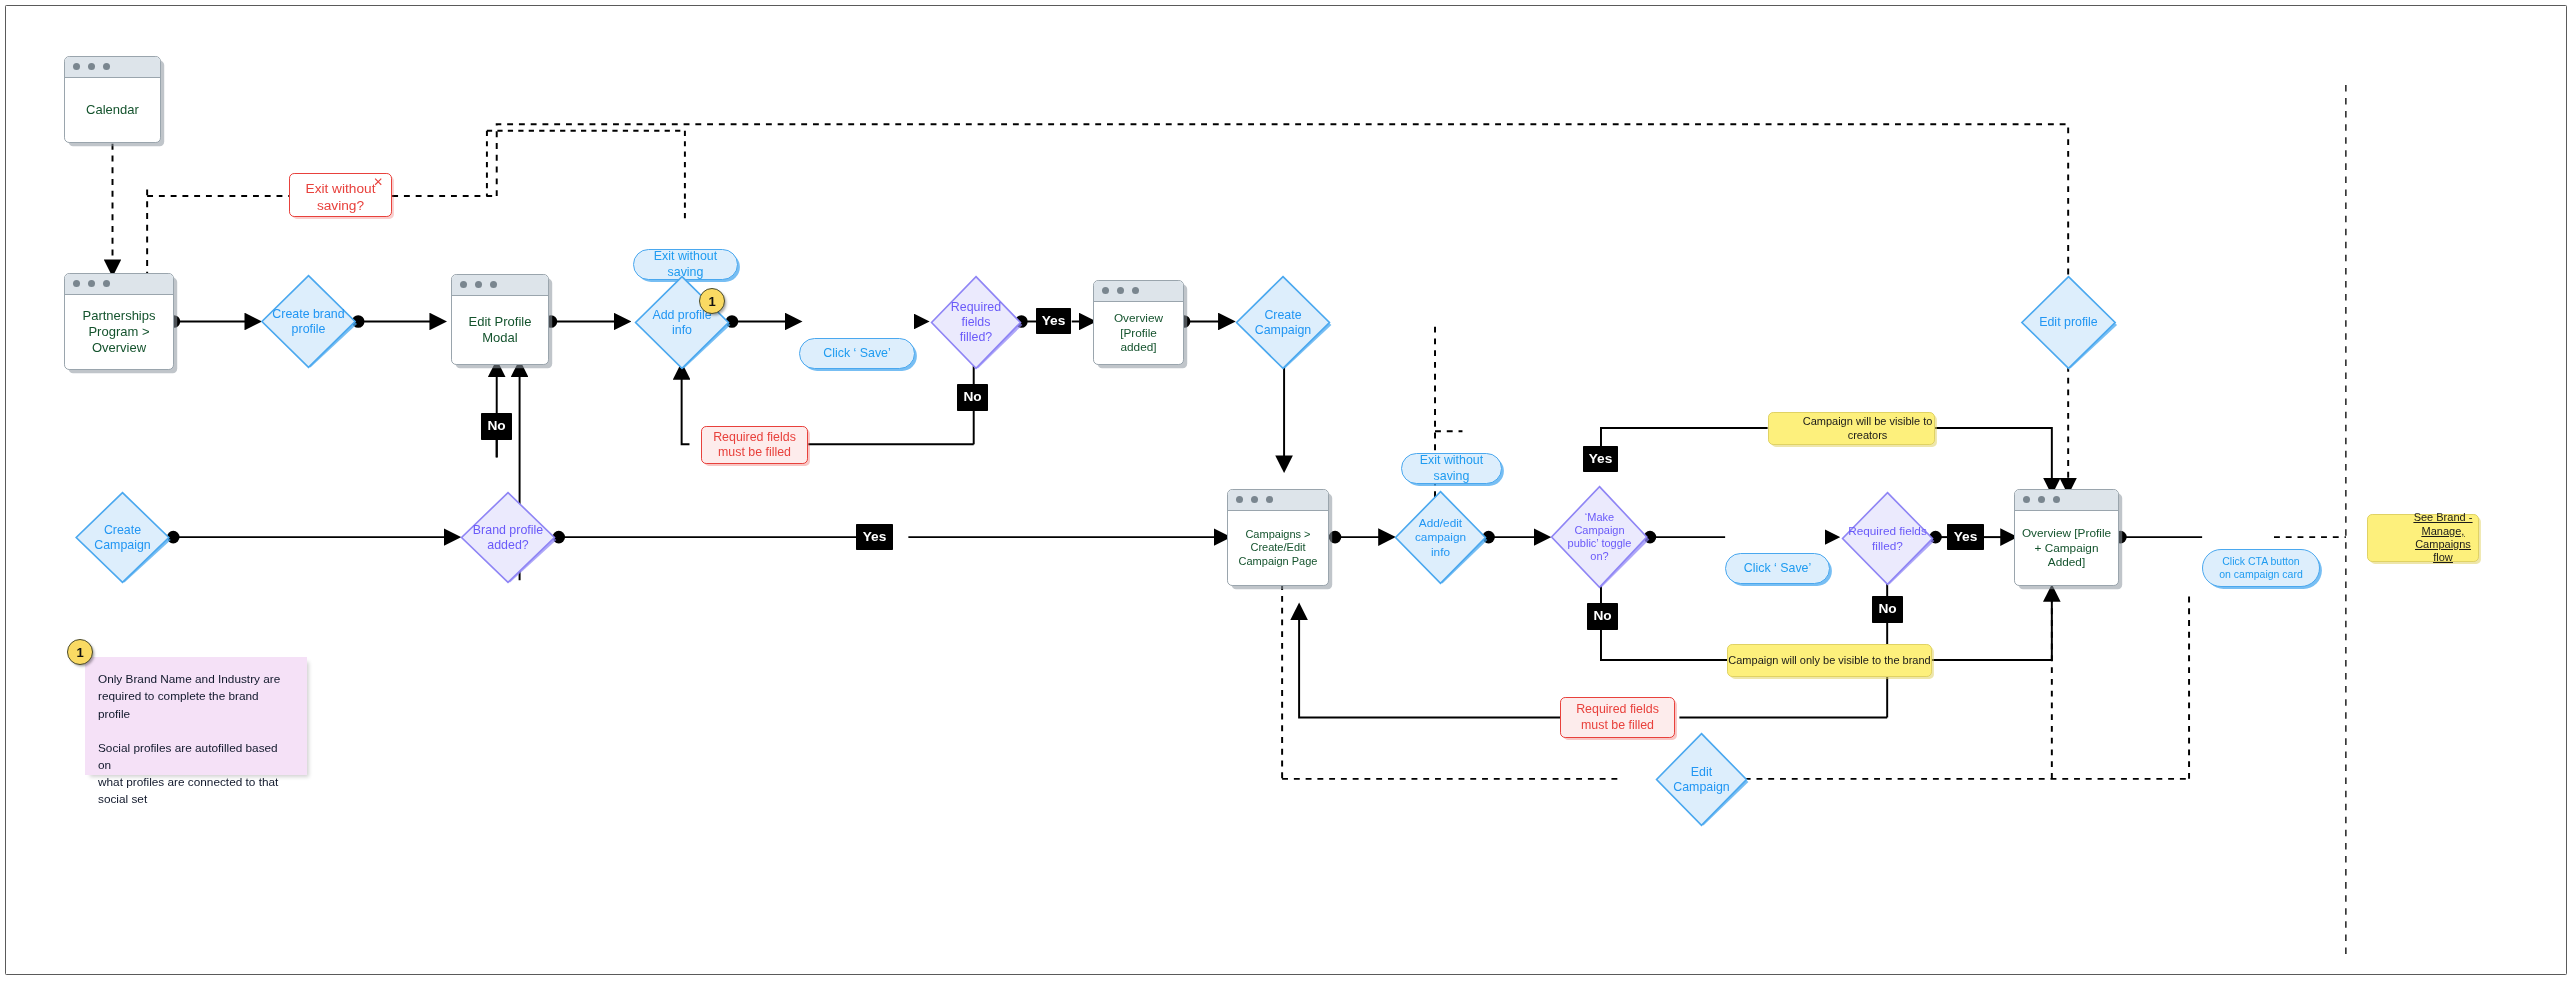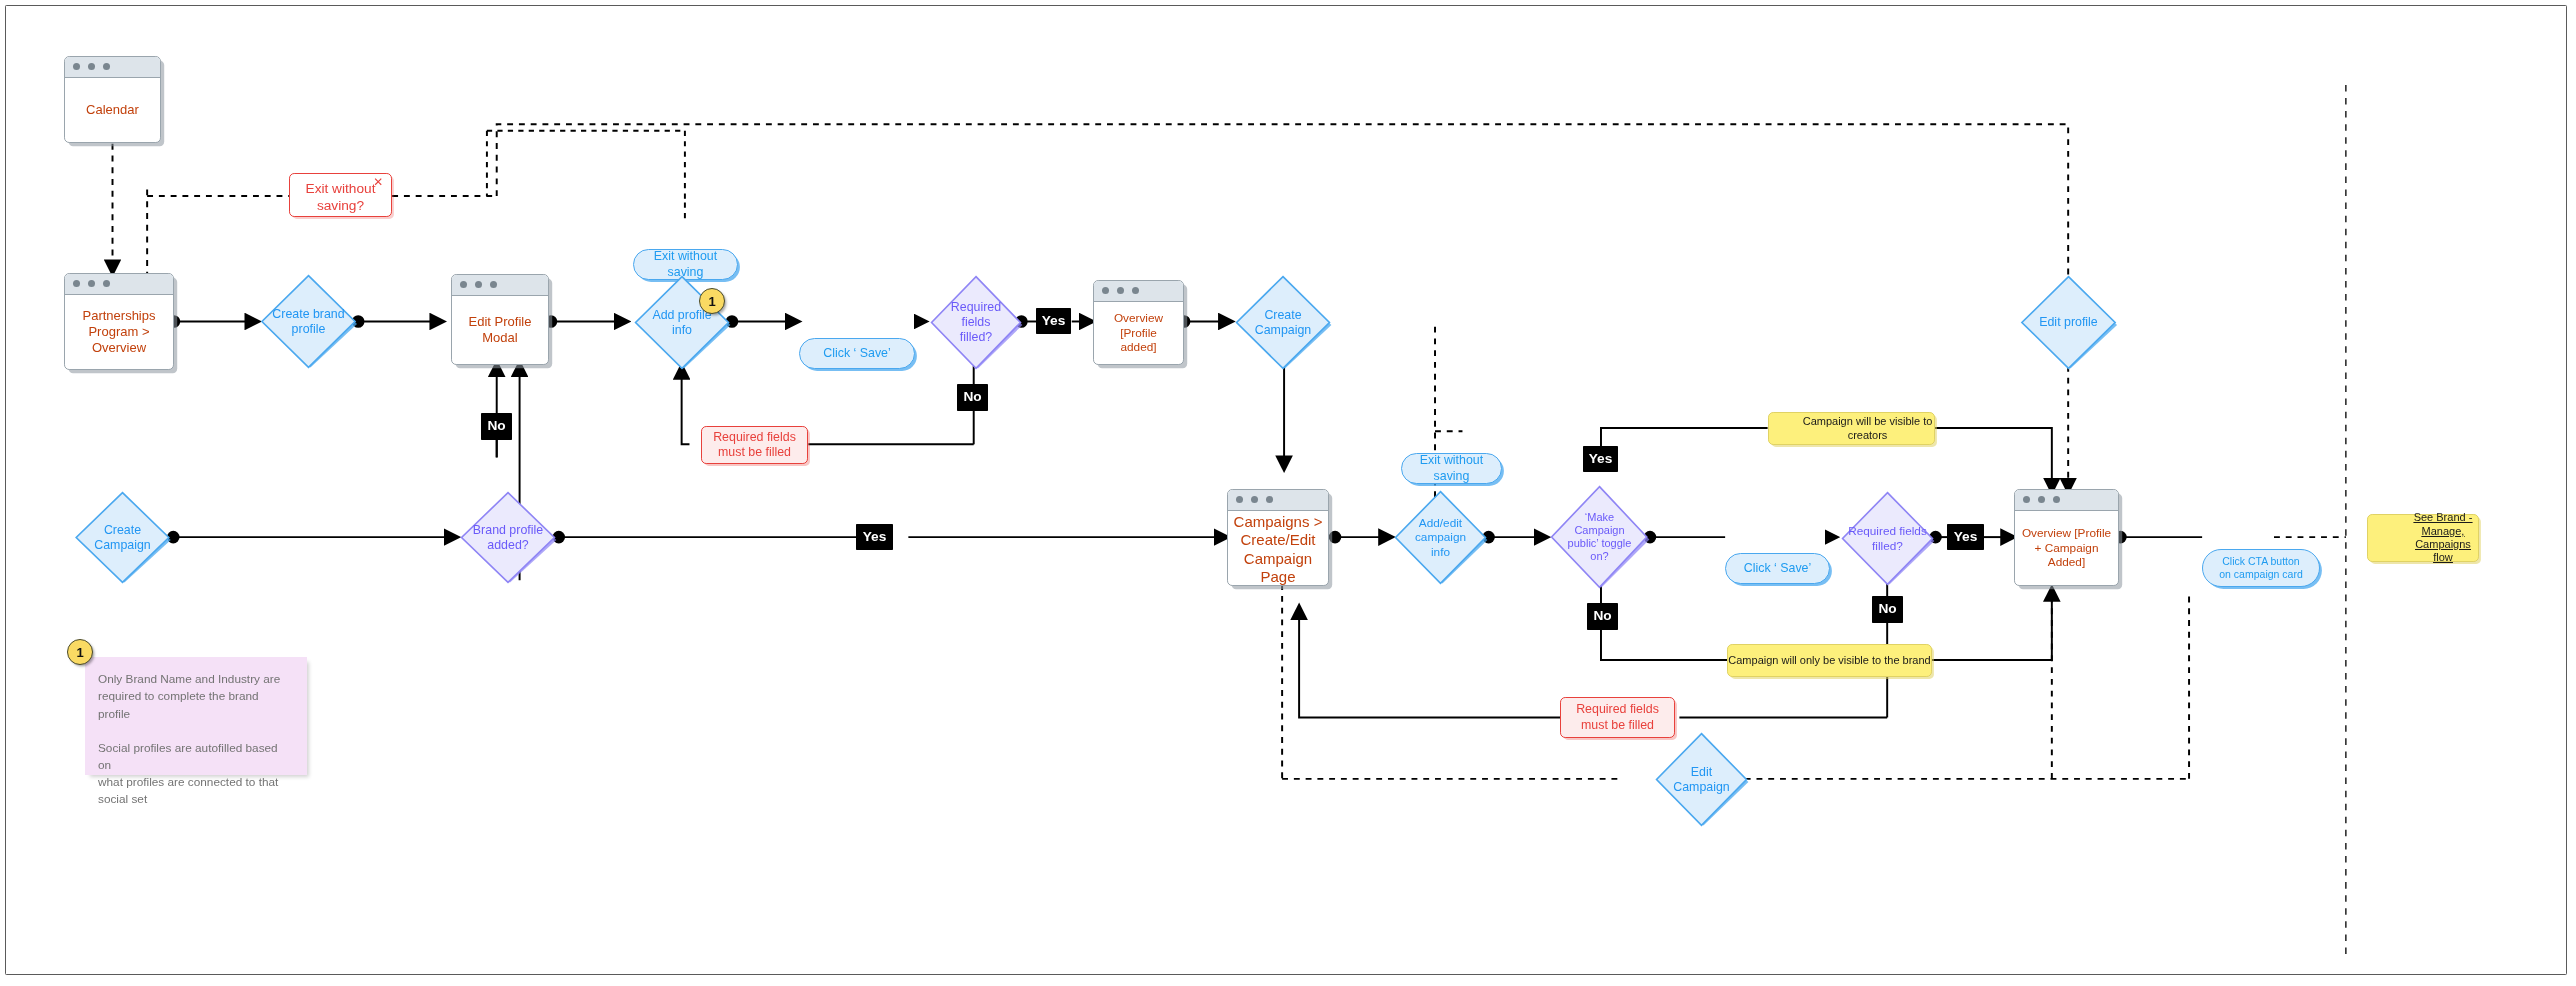--- a/index.html
+++ b/index.html
@@ -60,21 +60,21 @@
   .screen .dot {
     width: 7.2px; height: 7.2px;
     border-radius: 50%;
     background: #7a868f;
   }
   .screen .screen-label {
     flex: 1 1 auto;
     display: flex;
     align-items: center;
     justify-content: center;
-    color: #c2410c;
+    color: #14532d;
     font-size: 13px;
     padding: 2.6px 5.2px;
     white-space: pre-line;
   }
 
   
   .diamond-wrap {
     position: absolute;
   }
   .diamond-shape {
@@ -144,21 +144,21 @@
     color: #1a1a1a;
     font-size: 12.4px;
     box-shadow: 2.6px 2.6px 0 -0.7px rgba(224,210,100,0.55);
     white-space: pre-line;
   }
   .note-yellow.link { text-decoration: underline; padding-left: 40px; }
 
   
   .note-pink {
     background: #f5e1f7;
-    color: #737373;
+    color: #0f172a;
     font-size: 12.4px;
     text-align: left;
     align-items: flex-start;
     justify-content: flex-start;
     padding: 14.4px 13px;
     white-space: pre-line;
     line-height: 1.45;
     box-shadow: 3.3px 3.3px 3.9px -1.3px rgba(0,0,0,0.18);
   }
 
@@ -455,21 +455,21 @@
   <div class="node chip" style="left:856px; top:524px; width:37px; height:26px;">
     <span>Yes</span>
   </div>
 
   <div class="node screen" style="left:1227px; top:489px; width:102px; height:97px;">
     <div class="titlebar">
       <span class="dot"></span>
       <span class="dot"></span>
       <span class="dot"></span>
     </div>
-    <div class="screen-label" style="font-size:15px;">Campaigns &gt;
+    <div class="screen-label" style="font-size:11px;">Campaigns &gt;
 Create/Edit
 Campaign Page</div>
   </div>
 
   <div class="node pill" style="left:1401px; top:421px; width:101px; height:31px;">
     <span>Exit without
 saving</span>
   </div>
 
   <div class="diamond-wrap diamond-blue" style="left:1391px; top:489px; width:99px; height:97px;">

